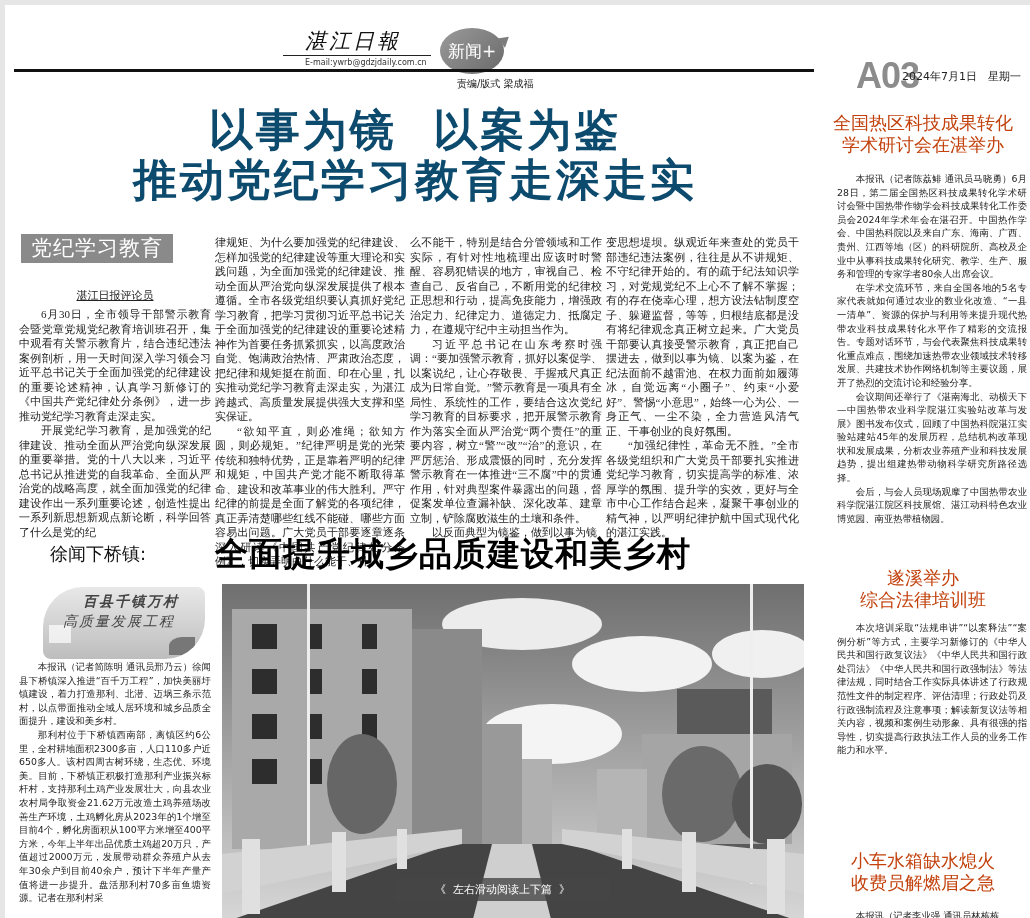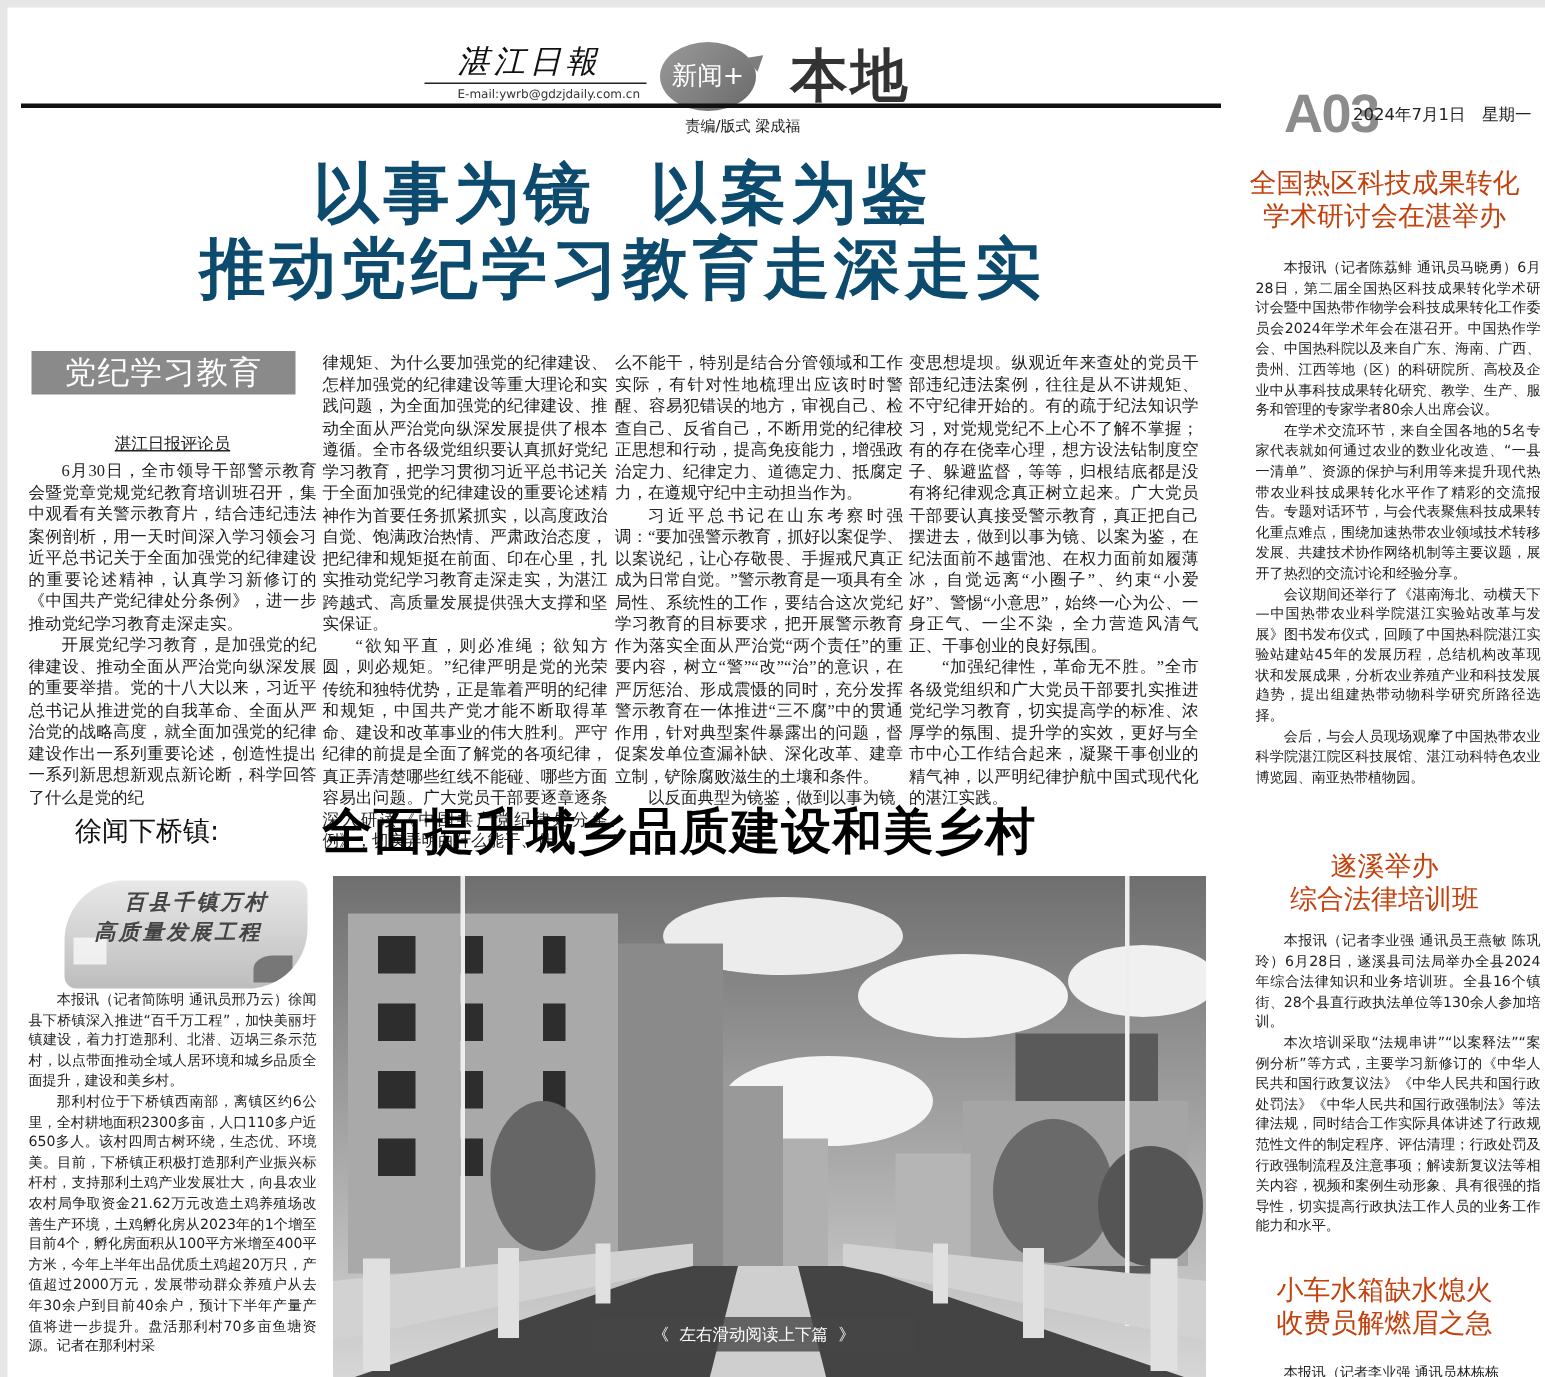--- a/index.html
+++ b/index.html
@@ -14,21 +14,21 @@
   .bubble::after{content:"";position:absolute;right:-6px;top:6px;border-left:10px solid #7d7d7d;border-top:6px solid transparent;border-bottom:6px solid transparent;transform:rotate(-40deg);}
   .section-name{left:522px;top:20px;font-size:38px;font-weight:bold;color:#333;letter-spacing:2px;}
   .rule-thick{left:9px;top:64px;width:800px;height:3px;background:#111;}
   .editor{left:452px;top:72px;font-size:10px;color:#222;}
   .page-no{left:851px;top:50px;font-size:36px;font-weight:bold;color:#8c8c8c;letter-spacing:-1px;font-family:"Liberation Sans",sans-serif;}
   .date{left:897px;top:64px;font-size:11px;color:#222;}
   .weekday{left:983px;top:64px;font-size:11px;color:#222;}
   
   .lead-h1{left:60px;top:100px;width:700px;text-align:center;font-family:"DejaVu Serif",serif;font-weight:bold;font-size:44px;line-height:50px;color:#0c4a6e;letter-spacing:3px;}
   
-  .col-label{left:16px;top:229px;width:176px;height:29px;background:#8a8a8a;color:#fff;font-size:21px;line-height:29px;text-align:center;letter-spacing:1px;}
+  .col-label{left:16px;top:229px;width:152px;height:29px;background:#8a8a8a;color:#fff;font-size:21px;line-height:29px;text-align:center;letter-spacing:1px;}
   .byline-center{left:16px;top:283px;width:188px;text-align:center;font-size:11px;text-decoration:underline;color:#222;}
   .body{font-size:11px;line-height:14.5px;color:#222;text-align:justify;font-family:Liberation Serif, serif;}
   .body p{margin:0;text-indent:2em;}
   .body p.noindent{text-indent:0;}
   .col1{left:14px;top:302px;width:192px;}
   .col2{left:210px;top:230px;width:190px;}
   .col3{left:405px;top:230px;width:192px;}
   .col4{left:601px;top:230px;width:193px;}
   
   .right-h{left:818px;width:200px;text-align:center;font-size:18px;line-height:22px;color:#c2410c;}
@@ -38,38 +38,37 @@
   .right-body{left:832px;width:190px;font-size:9.4px;line-height:13.6px;color:#222;text-align:justify;font-family:"DejaVu Sans",sans-serif;}
   .right-body p{margin:0;text-indent:2em;}
   .rb1{top:167px;}
   .rb2{top:616px;}
   .rb3{top:904px;}
   
   .town-label{left:45px;top:537px;font-size:18px;color:#111;}
   .h2-main{left:210px;top:527px;font-family:"DejaVu Serif",serif;font-weight:bold;font-size:33px;color:#000;letter-spacing:1px;}
   .banner{left:38px;top:582px;width:162px;height:72px;background:linear-gradient(180deg,#e8e8e8,#bdbdbd);border-radius:40px 8px 40px 8px;overflow:hidden;}
   .banner .b1{position:absolute;left:40px;top:6px;font-size:14px;font-weight:bold;font-style:italic;color:#444;letter-spacing:2px;}
-  .banner .b2{position:absolute;left:20px;top:26px;font-size:14px;font-weight:bold;font-style:italic;color:#444;letter-spacing:2px;}
+  .banner .b2{position:absolute;left:20px;top:26px;font-size:14px;font-weight:normal;font-style:italic;color:#444;letter-spacing:2px;}
   .banner .house{position:absolute;left:6px;top:38px;width:22px;height:18px;background:#fff;opacity:.7;}
   .banner .leaf{position:absolute;right:10px;bottom:4px;width:26px;height:18px;border-radius:50% 0 50% 0;background:#777;}
   .col1b{left:14px;top:655px;width:192px;font-family:"DejaVu Sans",sans-serif;font-size:9.4px;line-height:13.6px;}
   
   .photo{left:217px;top:579px;width:582px;height:339px;background:#bcbcbc;overflow:hidden;}
   .swipe-hint{left:390px;top:873px;width:215px;height:23px;background:rgba(70,70,70,.8);color:#fff;font-size:11px;line-height:23px;text-align:center;}
 </style>
 </head>
 <body>
 
 <div class="page">
 
   <div class="abs paper-name">湛江日報</div>
   <div class="abs paper-underline"></div>
   <div class="abs email">E-mail:ywrb@gdzjdaily.com.cn</div>
   <div class="abs bubble">新闻+</div>
-  <div class="abs section-name">本地</div>
   <div class="abs rule-thick"></div>
   <div class="abs editor">责编/版式  梁成福</div>
   <div class="abs page-no">A03</div>
   <div class="abs date">2024年7月1日</div>
   <div class="abs weekday">星期一</div>
 
   <div class="abs lead-h1">
     <div style="white-space:pre">以事为镜  以案为鉴</div>
     <div>推动党纪学习教育走深走实</div>
   </div>
@@ -104,21 +103,20 @@
     <p>在学术交流环节，来自全国各地的5名专家代表就如何通过农业的数业化改造、“一县一清单”、资源的保护与利用等来提升现代热带农业科技成果转化水平作了精彩的交流报告。专题对话环节，与会代表聚焦科技成果转化重点难点，围绕加速热带农业领域技术转移发展、共建技术协作网络机制等主要议题，展开了热烈的交流讨论和经验分享。</p>
     <p>会议期间还举行了《湛南海北、动横天下—中国热带农业科学院湛江实验站改革与发展》图书发布仪式，回顾了中国热科院湛江实验站建站45年的发展历程，总结机构改革现状和发展成果，分析农业养殖产业和科技发展趋势，提出组建热带动物科学研究所路径选择。</p>
     <p>会后，与会人员现场观摩了中国热带农业科学院湛江院区科技展馆、湛江动科特色农业博览园、南亚热带植物园。</p>
   </div>
 
   <div class="abs right-h rh2">
     <div>遂溪举办</div>
     <div>综合法律培训班</div>
   </div>
   <div class="abs right-body rb2">
-    <p>本报讯（记者李业强 通讯员王燕敏 陈巩玲）6月28日，遂溪县司法局举办全县2024年综合法律知识和业务培训班。全县16个镇街、28个县直行政执法单位等130余人参加培训。</p>
     <p>本次培训采取“法规串讲”“以案释法”“案例分析”等方式，主要学习新修订的《中华人民共和国行政复议法》《中华人民共和国行政处罚法》《中华人民共和国行政强制法》等法律法规，同时结合工作实际具体讲述了行政规范性文件的制定程序、评估清理；行政处罚及行政强制流程及注意事项；解读新复议法等相关内容，视频和案例生动形象、具有很强的指导性，切实提高行政执法工作人员的业务工作能力和水平。</p>
   </div>
 
   <div class="abs right-h rh3">
     <div>小车水箱缺水熄火</div>
     <div>收费员解燃眉之急</div>
   </div>
   <div class="abs right-body rb3">
     <p>本报讯（记者李业强 通讯员林栋栋</p>
   </div>

